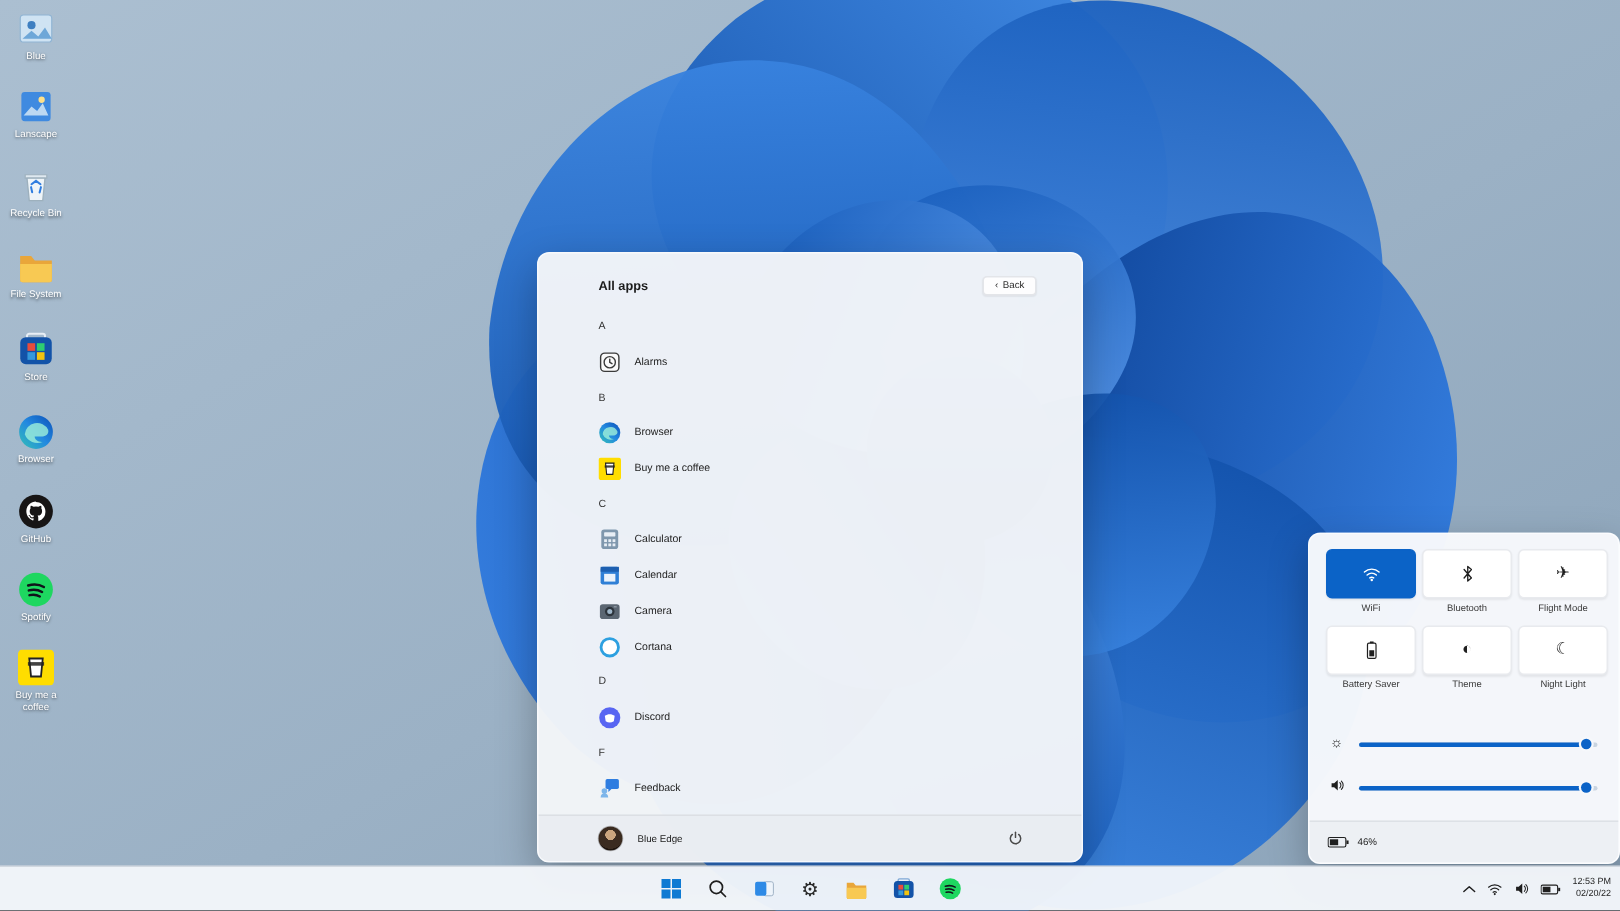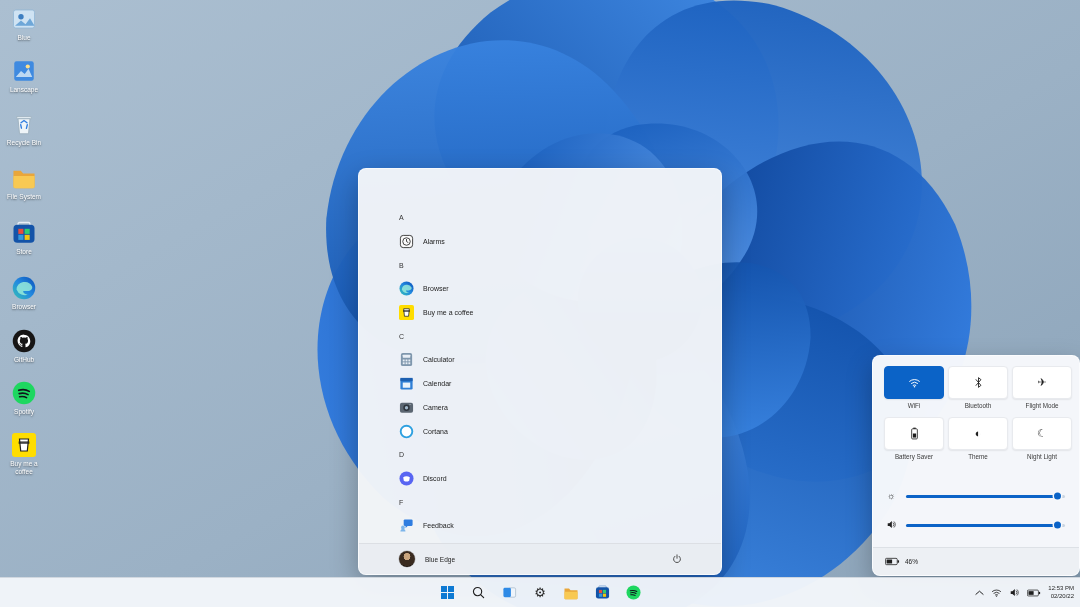--- a/index.html
+++ b/index.html
@@ -212,20 +212,27 @@
       <svg width="24" height="24" viewBox="0 0 16 16">
           <rect width="16" height="16" rx="2" fill="#ffdd00"></rect>
           <path d="M5 4 h6 l-.8 8 h-4.4z" fill="#fff" stroke="#222" stroke-width=".8"></path>
           <rect x="4.4" y="5.6" width="7.2" height="1.6" fill="#222" opacity=".85"></rect>
         </svg>
     </span>
     <span class="lbl">Buy me a coffee</span>
   </div>
 
   <div class="start-menu">
+    <div class="sm-header">
+      <span class="sm-title">All apps</span>
+      <span class="sm-back">
+        <span>‹</span>
+        <span>Back</span>
+      </span>
+    </div>
 
     <div class="sm-list">
       <div class="sm-row letter">
         <span>A</span>
       </div>
       <div class="sm-row app">
         <span class="ai">
           <svg width="15" height="15" viewBox="0 0 16 16">
               <rect x="1.5" y="1.5" width="13" height="13" rx="3" fill="#fafafa" stroke="#3a3a3a" stroke-width="1"></rect>
               <circle cx="8" cy="8" r="4" fill="none" stroke="#3a3a3a" stroke-width="1"></circle>

